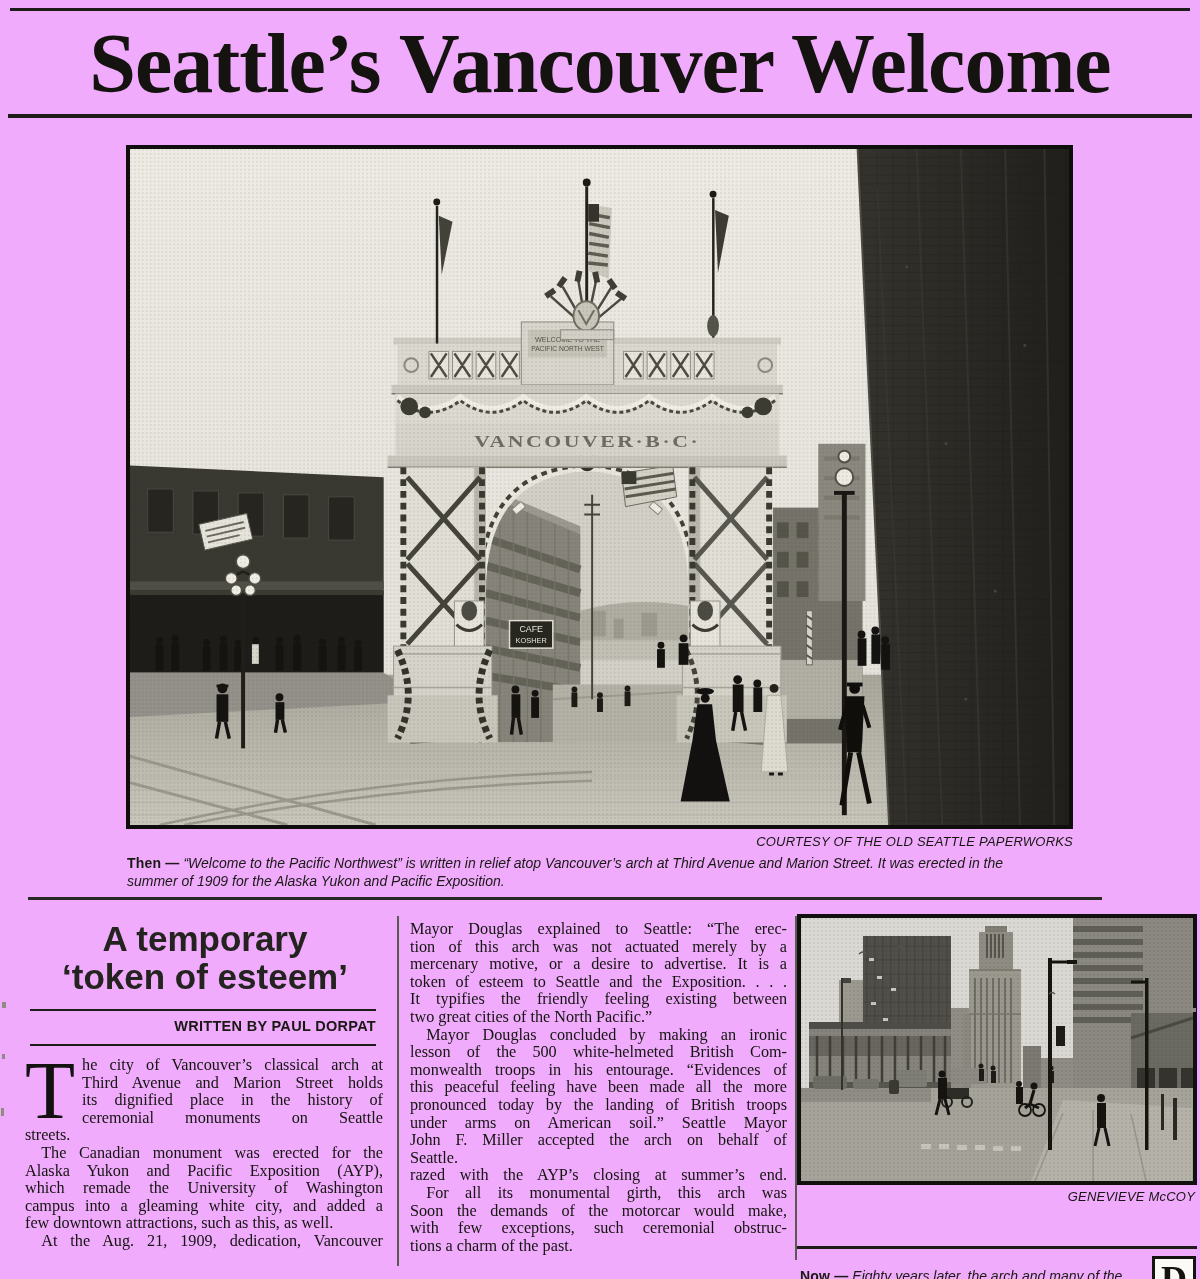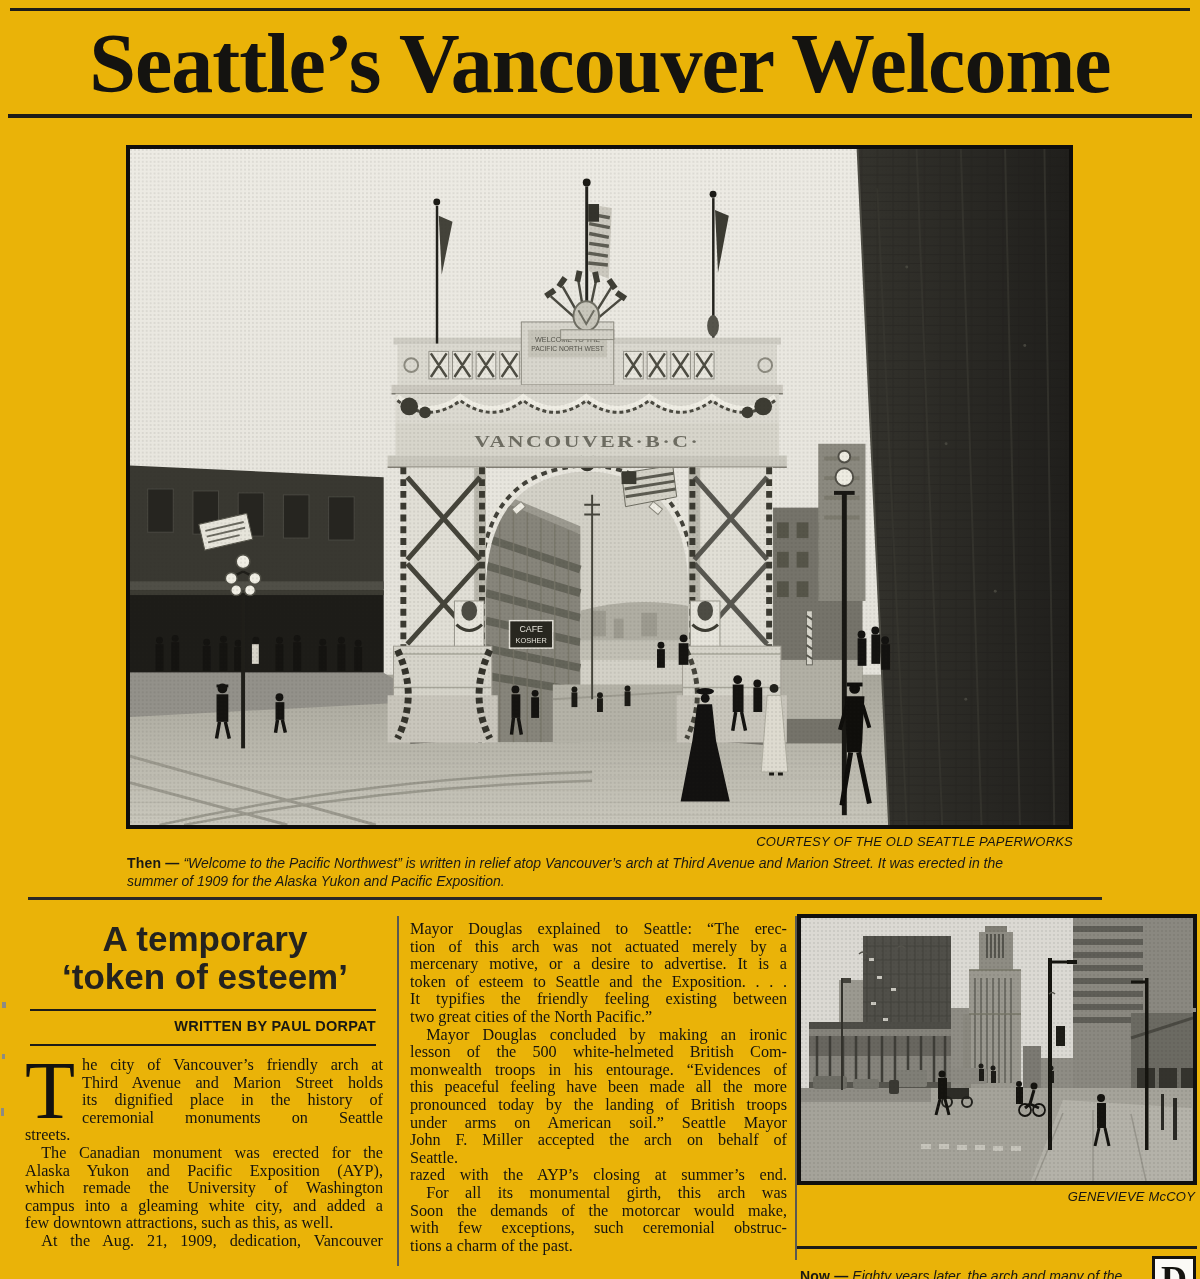--- a/index.html
+++ b/index.html
@@ -1,16 +1,16 @@
 <!DOCTYPE html>
 <html><head>
 <meta charset="utf-8">
 <style>
   html,body{margin:0;padding:0;background:#e8e6e1;}
-  .page{position:relative;width:1200px;height:1279px;margin:0 auto;background:#eab308;
+  .page{position:relative;width:1200px;height:1279px;margin:0 auto;background:#f0abfc;
         font-family:"Liberation Serif",serif;color:#1b1a17;overflow:hidden;}
   .hrule{position:absolute;background:#1d1c18;}
   
   .headline{position:absolute;left:0;top:20px;width:1200px;text-align:center;
             font-size:84px;font-weight:bold;letter-spacing:-1px;line-height:1.05;color:#141310;}
   
   .photo-then{position:absolute;left:126px;top:145px;width:947px;height:684px;
               border:4px solid #0f0e0c;box-sizing:border-box;background:#e9e7e1;}
   .photo-now{position:absolute;left:797px;top:914px;width:400px;height:271px;
              border:4px solid #11100e;box-sizing:border-box;background:#dbd9d3;}
@@ -400,21 +400,21 @@
   <div class="hrule" style="left:30px;top:1009px;width:346px;height:2px;"></div>
   <div class="byline">WRITTEN BY PAUL DORPAT</div>
   <div class="hrule" style="left:30px;top:1044px;width:346px;height:2px;"></div>
 
   <div class="vdiv" style="left:397px;top:916px;height:350px;"></div>
   <div class="vdiv" style="left:795px;top:916px;height:344px;"></div>
 
   <div class="bodycol col1">
     <span class="dropcap">T</span>
     <div class="para">
-        <div class="tline">he city of Vancouver’s friendly arch at</div>
+        <div class="tline">he city of Vancouver’s classical arch at</div>
         <div class="tline">Third Avenue and Marion Street holds</div>
         <div class="tline">its dignified place in the history of</div>
         <div class="tline">ceremonial monuments on Seattle</div>
         <div class="tline">streets.</div>
       </div>
     <div class="para">
         <div class="tline"> The Canadian monument was erected for the</div>
         <div class="tline">Alaska Yukon and Pacific Exposition (AYP),</div>
         <div class="tline">which remade the University of Washington</div>
         <div class="tline">campus into a gleaming white city, and added a</div>

